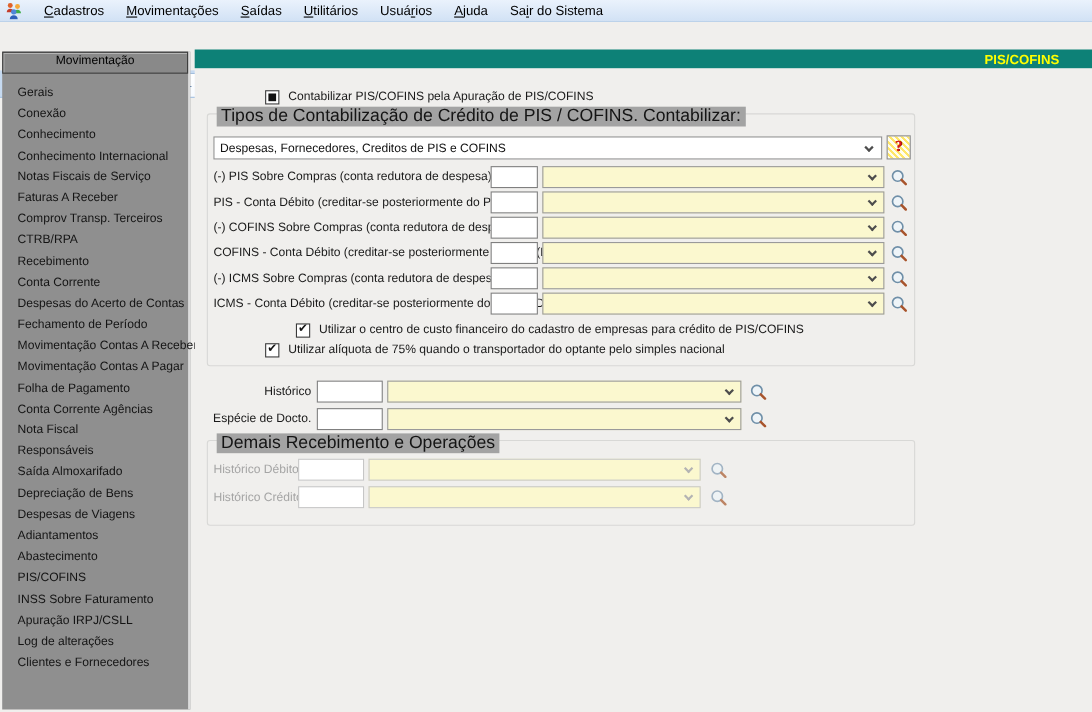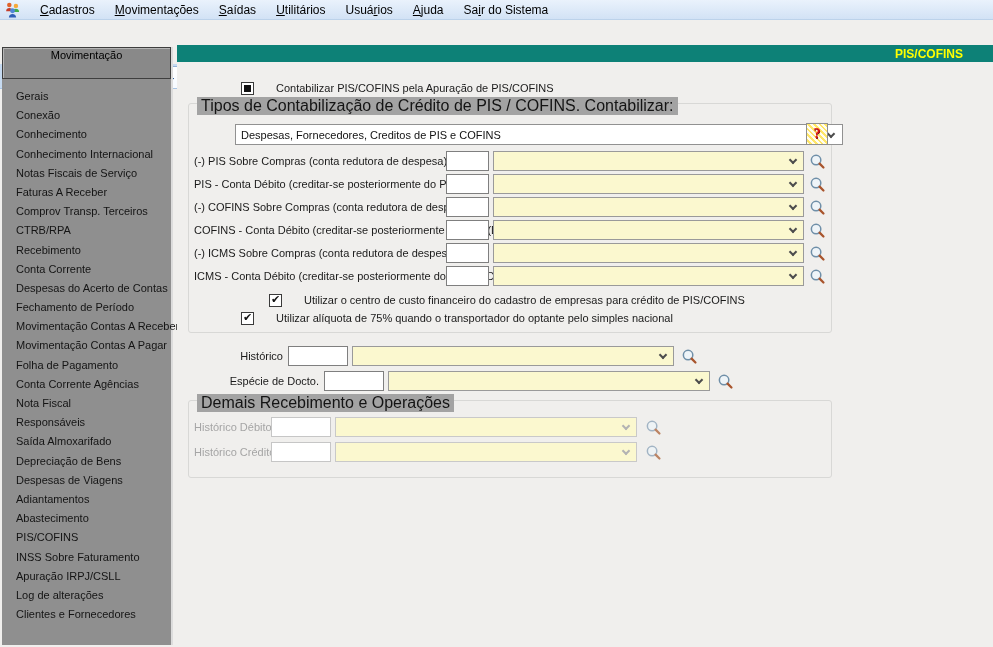--- a/index.html
+++ b/index.html
@@ -39,54 +39,54 @@
     width:15px; height:14px; display:inline-flex; align-items:center; justify-content:center;
     background:linear-gradient(#eef2f7,#cdd7e2); border:1px solid #98a7bd; border-radius:3px;
     color:#6d7f99; font-size:9px; line-height:1; cursor:pointer;
   }
   
   .sidebar {
     position:absolute; left:2px; top:47px; width:171px; height:598px;
     background:#8f8f8f; border-right:2px solid #dcdcdc;
   }
   .sb-header {
-    height:32px; background:#898989; border:1px solid #3e3e3e;
+    height:20px; background:#898989; border:1px solid #3e3e3e;
     color:#000; text-align:center; line-height:14px; font-size:11px;
     box-shadow:inset 1px 1px 0 #b5b5b5;
   }
   .sb-items { padding:8px 0 0 14px; }
   .sb-item { line-height:19.2px; height:19.2px; color:#141414; cursor:pointer; white-space:nowrap; }
   
   .main { position:absolute; left:177px; top:45px; width:816px; height:602px; background:#f0efed; }
   .teal-bar {
     position:absolute; top:0; left:0; right:0; height:17px; background:#0d8177;
     color:#ffff00; font-weight:bold; font-size:12px;
     display:flex; align-items:center; justify-content:flex-end; padding-right:30px;
   }
   
-  .cbrow { position:absolute; display:flex; align-items:center; gap:22px; height:14px;padding-left:44px; }
+  .cbrow { position:absolute; display:flex; align-items:center; gap:8px; height:14px;padding-left:44px; }
   .cb {
     width:13px; height:13px; background:#fff; border:1px solid #3a3a3a;
     display:inline-flex; align-items:center; justify-content:center; cursor:pointer; flex:none;
   }
   .cb.square::after { content:""; width:7px; height:7px; background:#111; }
   .cb.checked::after { content:"\2714"; font-size:11px; color:#111; line-height:1; margin-top:-1px; }
   
   .group {
     position:absolute; border:1px solid #d8d8d6; border-radius:3px;
   }
   .legend {
     position:absolute; top:-7px; left:8px; background:#a3a3a3; padding:0 4px;
     font-size:16px; color:#141414; white-space:nowrap;
   }
   
   .bigselect {
     position:absolute; left:5px; top:20px; width:608px; height:21px;
     background:#fff; border:1px solid #919191;
-    display:flex; align-items:center; padding:0 22px 0 5px; cursor:pointer;margin-left:41px;
+    display:flex; align-items:center; padding:0 22px 0 5px; cursor:pointer;
   }
   .bigselect .combo-val { color:#111; }
   .helpbtn {
     position:absolute; left:617px; top:19px; width:22px; height:22px;
     border:1px solid #8f8f8f;
     background:repeating-linear-gradient(45deg,#fffdef 0 2px,#ffe668 2px 4px);
     color:#e31414; font-weight:bold; font-size:14px; font-family:"Liberation Serif",serif;
     display:flex; align-items:center; justify-content:center; cursor:pointer;
     text-shadow:0.5px 0.5px 0 #7a1010;
   }
@@ -322,21 +322,21 @@
       <span class="chev"></span>
     </div>
     <button class="magbtn">
       <svg width="17" height="17" viewBox="0 0 18 18">
           <circle cx="7.5" cy="7.5" r="5" fill="#eef4f8" stroke="#6f8fa8" stroke-width="1.6"></circle>
           <line x1="11.2" y1="11.2" x2="15.3" y2="15.3" stroke="#a8542c" stroke-width="2.4" stroke-linecap="round"></line>
         </svg>
     </button>
   </div>
 
-  <div class="frow hist" style="left:11px; top:326px;margin-left:36px;">
+  <div class="frow hist" style="left:11px; top:326px;">
     <span class="flabel">Espécie de Docto.</span>
     <input class="code-input" value="" style="">
     <div class="combo">
       <span class="combo-val"></span>
       <span class="chev"></span>
     </div>
     <button class="magbtn">
       <svg width="17" height="17" viewBox="0 0 18 18">
           <circle cx="7.5" cy="7.5" r="5" fill="#eef4f8" stroke="#6f8fa8" stroke-width="1.6"></circle>
           <line x1="11.2" y1="11.2" x2="15.3" y2="15.3" stroke="#a8542c" stroke-width="2.4" stroke-linecap="round"></line>

